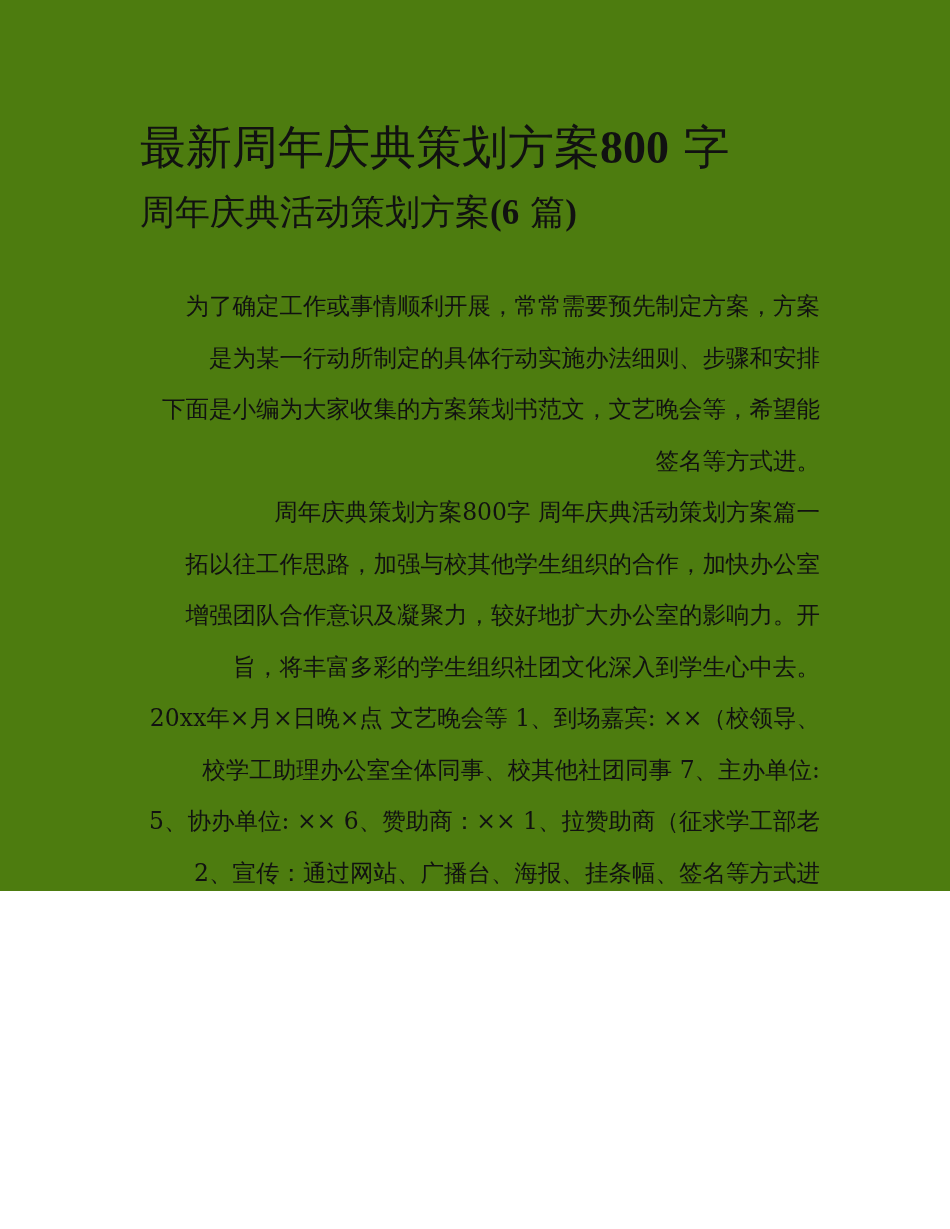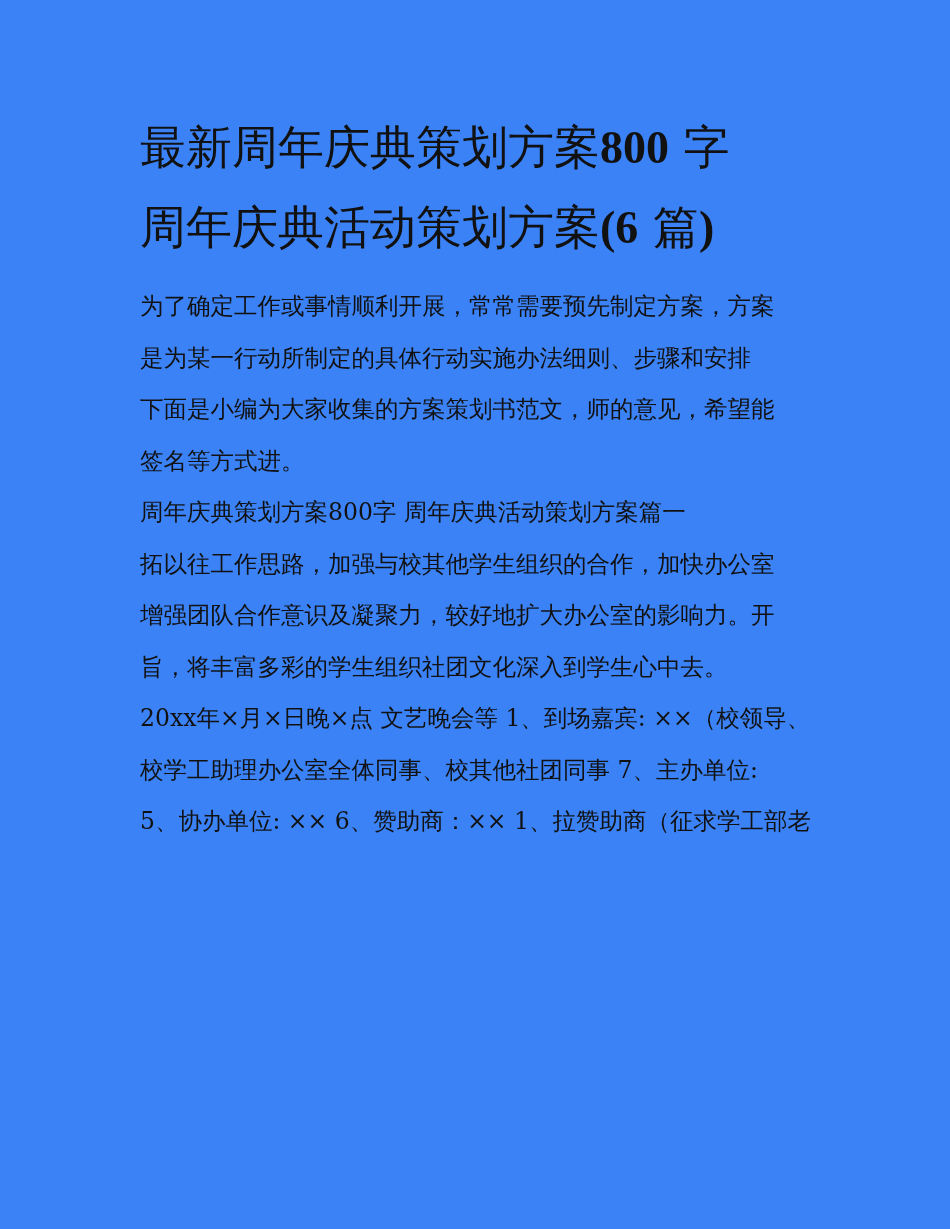--- a/index.html
+++ b/index.html
@@ -13,22 +13,22 @@
       position: relative;
       overflow: hidden;
       font-family: "DejaVu Serif", "Liberation Serif", serif;
       color: #111111;
     }
     .page {
       position: absolute;
       left: 0;
       top: 0;
       width: 950px;
-      height: 1229px;
-      background: #3b82f6;
+      height: 891px;
+      background: #4d7c0f;
     }
     .title {
       position: absolute;
       left: 140px;
       top: 112px;
       width: 700px;
       margin: 0;
       font-weight: normal;
       font-size: 46px;
       line-height: 70px;
@@ -42,60 +42,64 @@
     }
     .title b {
       font-family: "Liberation Serif", serif;
       font-weight: bold;
     }
     .body {
       position: absolute;
       left: 140px;
       top: 281px;
       width: 680px;
+      text-align: right;
     }
     .line {
       display: block;
       font-size: 23.5px;
       line-height: 51.5px;
       height: 51.5px;
       white-space: nowrap;
       color: #111111;
     }
   </style>
 </head>
 <body>
 
 <div class="page">
 
   <h1 class="title">
     <span class="line" style="font-size:46px;line-height:70px;height:70px;"><span>最新周年庆典策划方案</span><b>800</b><span> 字</span></span>
-    <span class="line" style="font-size:46px;line-height:70px;height:70px;margin-top:10px;"><span>周年庆典活动策划方案</span><b>(6</b><span> 篇</span><b>)</b></span>
+    <span class="line" style="font-size:35px;line-height:52px;height:70px;margin-top:4px;"><span>周年庆典活动策划方案</span><b>(6</b><span> 篇</span><b>)</b></span>
   </h1>
 
   <div class="body">
 
     <div>
       <span class="line">为了确定工作或事情顺利开展，常常需要预先制定方案，方案</span>
       <span class="line">是为某一行动所制定的具体行动实施办法细则、步骤和安排</span>
-      <span class="line">下面是小编为大家收集的方案策划书范文，师的意见，希望能</span>
+      <span class="line">下面是小编为大家收集的方案策划书范文，文艺晚会等，希望能</span>
       <span class="line">签名等方式进。</span>
     </div>
 
     <div>
       <span class="line">周年庆典策划方案800字 周年庆典活动策划方案篇一</span>
     </div>
 
     <div>
       <span class="line">拓以往工作思路，加强与校其他学生组织的合作，加快办公室</span>
       <span class="line">增强团队合作意识及凝聚力，较好地扩大办公室的影响力。开</span>
       <span class="line">旨，将丰富多彩的学生组织社团文化深入到学生心中去。</span>
     </div>
 
     <div>
       <span class="line">20xx年×月×日晚×点 文艺晚会等 1、到场嘉宾: ××（校领导、</span>
       <span class="line">校学工助理办公室全体同事、校其他社团同事 7、主办单位:</span>
       <span class="line">5、协办单位: ×× 6、赞助商：×× 1、拉赞助商（征求学工部老</span>
     </div>
 
+    <div>
+      <span class="line">2、宣传：通过网站、广播台、海报、挂条幅、签名等方式进</span>
+    </div>
 
   </div>
 </div>
 
 </body></html>

